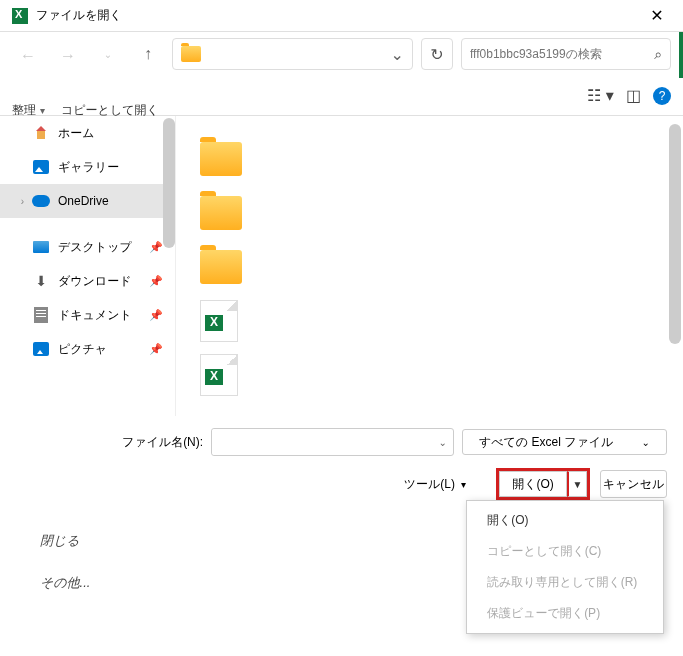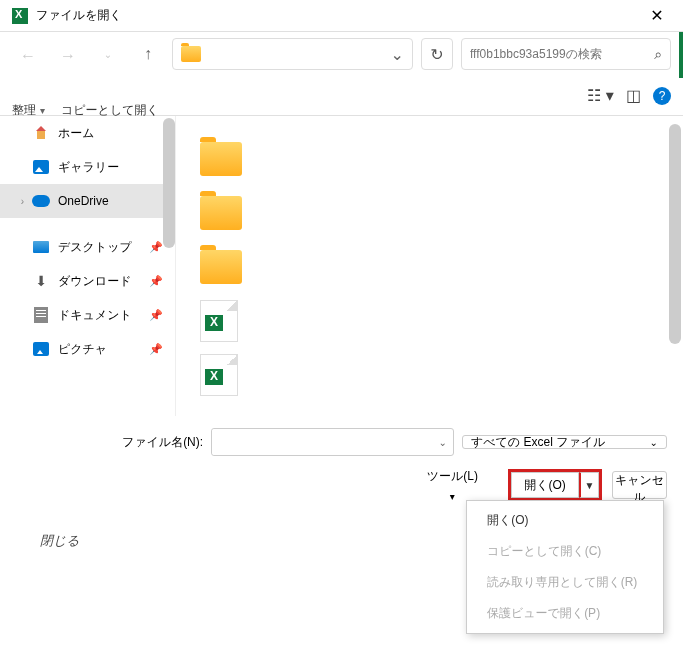--- a/index.html
+++ b/index.html
@@ -61,27 +61,27 @@
     .folder-big::before { content: ''; position: absolute; top: -5px; left: 0; width: 16px; height: 5px; background: #ffb020; border-radius: 3px 3px 0 0; }
     .excel-file { width: 38px; height: 42px; background: white; border: 1px solid #ddd; position: relative; }
     .excel-file::before { content: ''; position: absolute; top: 0; right: 0; width: 10px; height: 10px; background: linear-gradient(135deg, transparent 50%, #ddd 50%); }
     .excel-file::after { content: 'X'; position: absolute; left: 4px; top: 14px; width: 18px; height: 16px; background: #107c41; color: white; font-weight: bold; font-size: 12px; text-align: center; }
     
     .footer { padding: 12px 16px; }
     .filename-row { display: flex; align-items: center; gap: 8px; margin-bottom: 12px; }
     .filename-label { font-size: 12px; width: auto; text-align: right; padding-left: 106px; }
     .filename-input { flex: 1; height: 26px; border: 1px solid #ccc; border-radius: 3px; padding: 0 6px; }
     .filename-chev { padding: 0 6px; color: #666; font-size: 10px; }
-    .filetype-select { width: 205px; height: 14px; border: 1px solid #ccc; border-radius: 3px; display: flex; align-items: center; justify-content: space-between; padding: 0 8px; font-size: 12px; cursor: pointer; }
+    .filetype-select { width: 205px; height: 26px; border: 1px solid #ccc; border-radius: 3px; display: flex; align-items: center; justify-content: space-between; padding: 0 16px; font-size: 12px; cursor: pointer; }
     .buttons-row { display: flex; align-items: center; justify-content: flex-end; gap: 10px; }
-    .tools-label { font-size: 12px; display: flex; align-items: center; gap: 6px; margin-right: 20px; cursor: pointer; flex-direction: column; }
+    .tools-label { font-size: 12px; display: flex; align-items: center; gap: 6px; margin-right: 20px; cursor: pointer; }
     .open-split { display: flex; border: 3px solid #d21f1f; }
     .open-btn { width: 68px; height: 26px; border: 1px solid #ccc; background: white; font-size: 12px; cursor: pointer; display: flex; align-items: center; justify-content: center; }
     .open-chev { width: 20px; height: 26px; border: 1px solid #ccc; border-left: 2px solid #d21f1f; background: white; font-size: 10px; display: flex; align-items: center; justify-content: center; color: #333; cursor: pointer; }
-    .cancel-btn { width: 55px; height: 28px; border: 1px solid #ccc; background: white; font-size: 12px; cursor: pointer; border-radius: 3px; }
+    .cancel-btn { width: 67px; height: 28px; border: 1px solid #ccc; background: white; font-size: 12px; cursor: pointer; border-radius: 3px; }
     
     .dropdown-menu { position: absolute; top: 500px; left: 466px; width: 198px; background: white; border: 1px solid #ccc; box-shadow: 2px 2px 8px rgba(0,0,0,0.2); padding: 4px 0; }
     .menu-item { padding: 7px 20px; font-size: 12px; cursor: pointer; color: #333; }
     .menu-item.disabled { color: #aaa; }
     
     .backstage-items { position: absolute; top: 520px; left: 20px; width: 130px; }
     .backstage-item { padding: 12px 20px; font-size: 13px; color: #444; font-style: italic; }
     
     .side-green { position: absolute; right: 0; top: 32px; width: 4px; height: 46px; background: #107c41; }
   </style>
@@ -244,13 +244,14 @@
 
 <div class="dropdown-menu" id="menu-items">
     <div class="menu-item  ">開く(O)</div>
     <div class="menu-item disabled ">コピーとして開く(C)</div>
     <div class="menu-item disabled ">読み取り専用として開く(R)</div>
     <div class="menu-item disabled ">保護ビューで開く(P)</div>
   </div>
 
 <div class="backstage-items">
   <div class="backstage-item">閉じる</div>
+  <div class="backstage-item">その他...</div>
 </div>
 
 </body></html>

